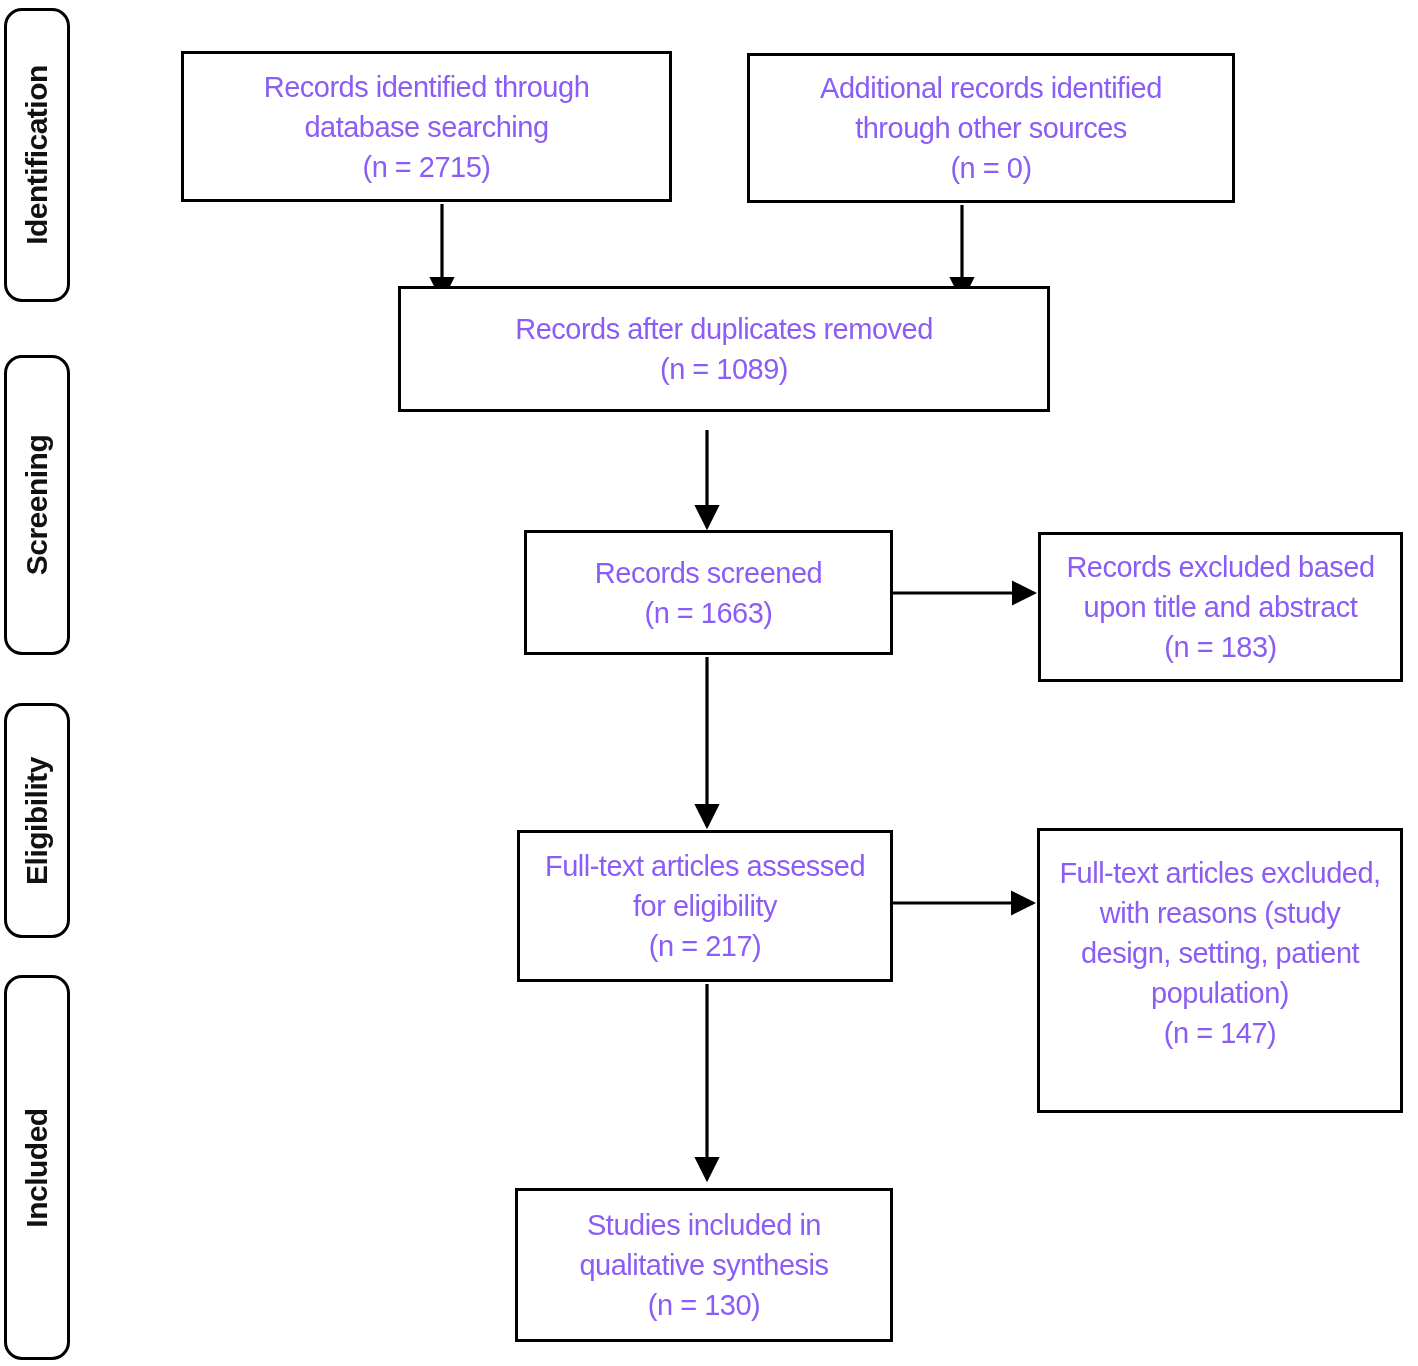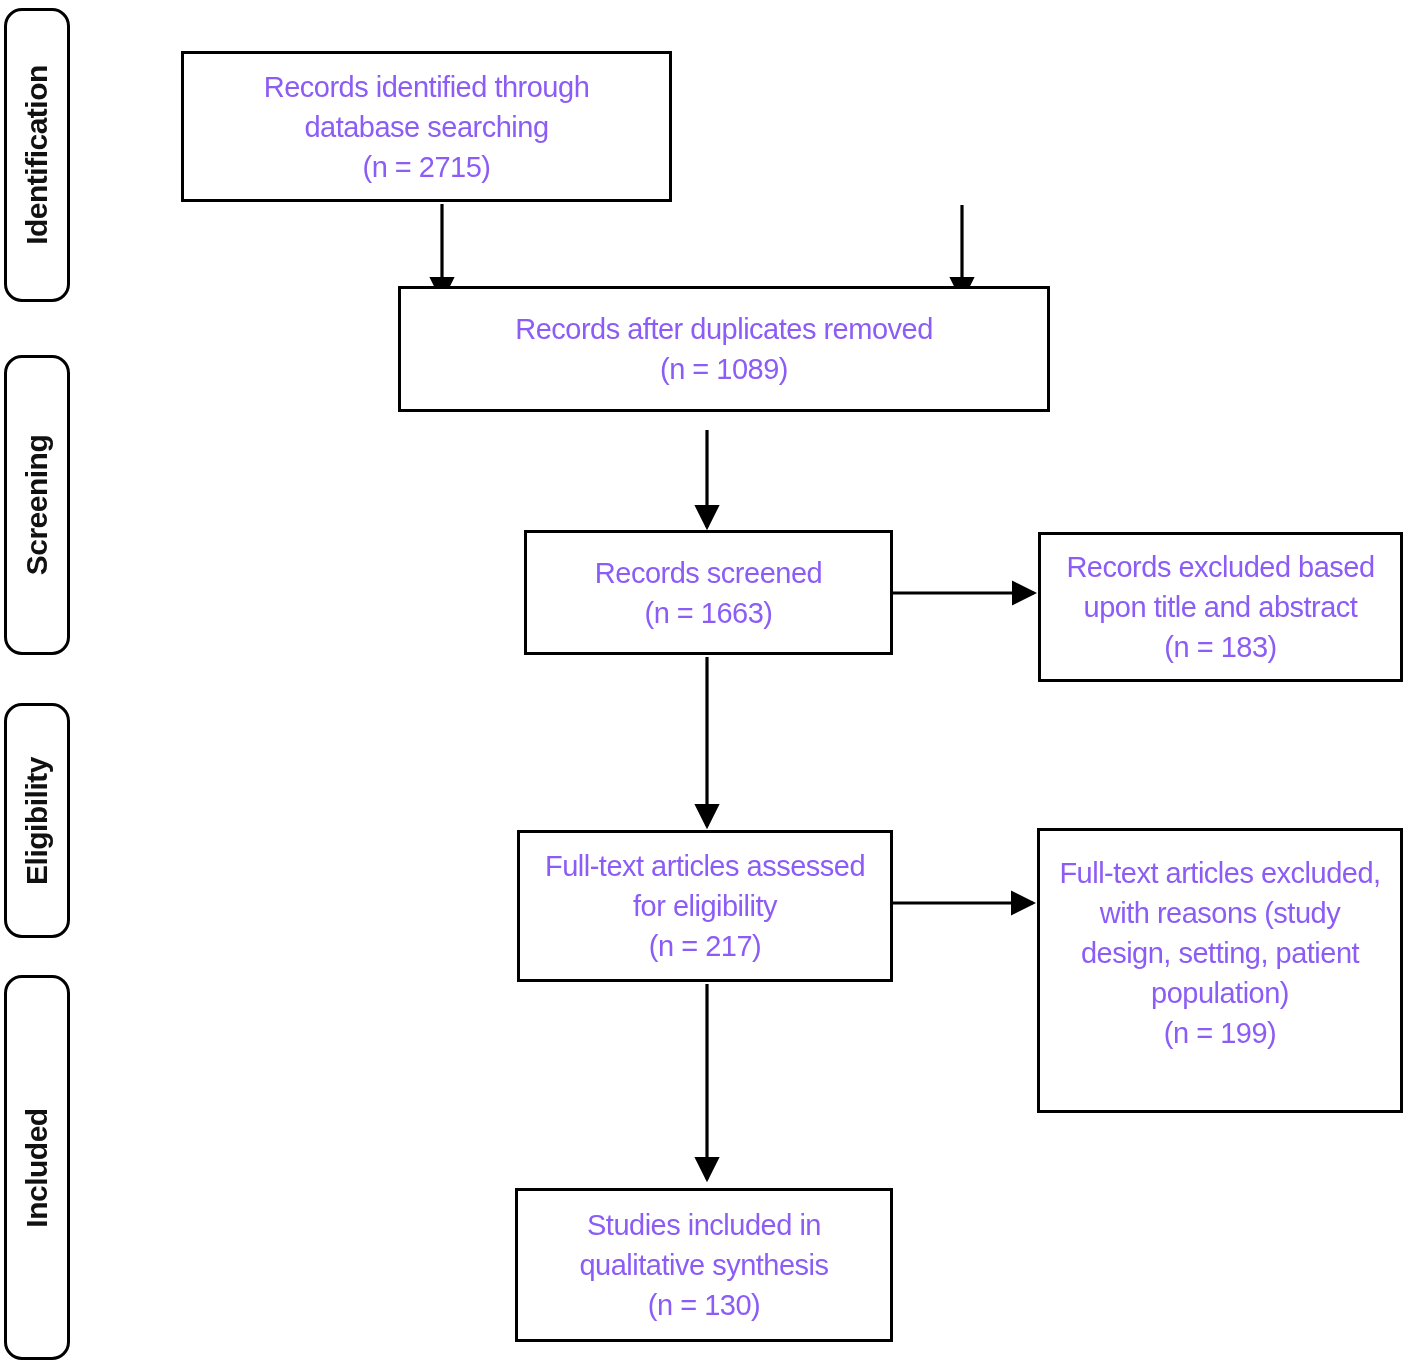--- a/index.html
+++ b/index.html
@@ -103,20 +103,25 @@
   <div class="stage" style="top:975px;height:385px">
     <span>Included</span>
   </div>
 
   <div class="box" style="left:181px;top:51px;width:491px;height:151px">
     <span>Records identified through
 database searching
 (n = 2715)</span>
   </div>
 
+  <div class="box" style="left:747px;top:53px;width:488px;height:150px">
+    <span>Additional records identified
+through other sources
+(n = 0)</span>
+  </div>
 
   <div class="box" style="left:398px;top:286px;width:652px;height:126px">
     <span>Records after duplicates removed
 (n = 1089)</span>
   </div>
 
   <div class="box" style="left:524px;top:530px;width:369px;height:125px">
     <span>Records screened
 (n = 1663)</span>
   </div>
@@ -131,21 +136,21 @@
     <span>Full-text articles assessed
 for eligibility
 (n = 217)</span>
   </div>
 
   <div class="box top-align" style="left:1037px;top:828px;width:366px;height:285px">
     <span>Full-text articles excluded,
 with reasons (study
 design, setting, patient
 population)
-(n = 199)</span>
+(n = 147)</span>
   </div>
 
   <div class="box" style="left:515px;top:1188px;width:378px;height:154px">
     <span>Studies included in
 qualitative synthesis
 (n = 130)</span>
   </div>
 
 </div>
 

